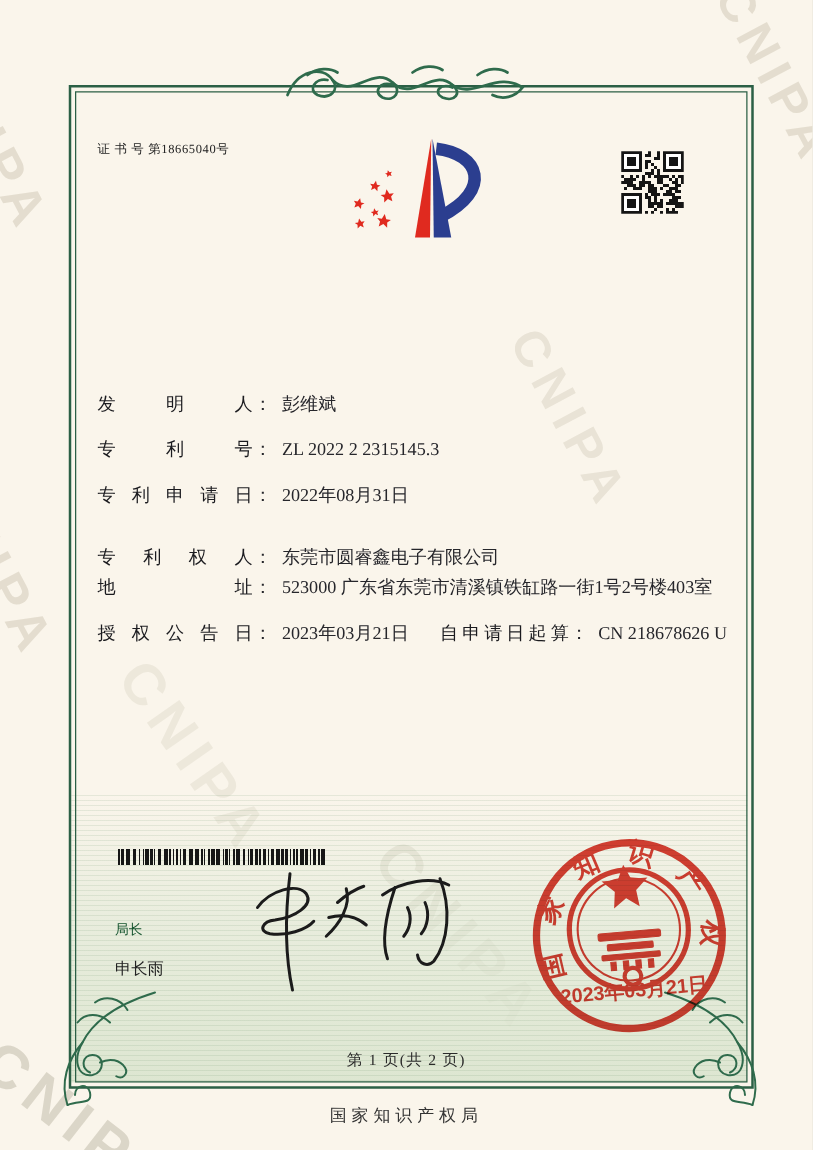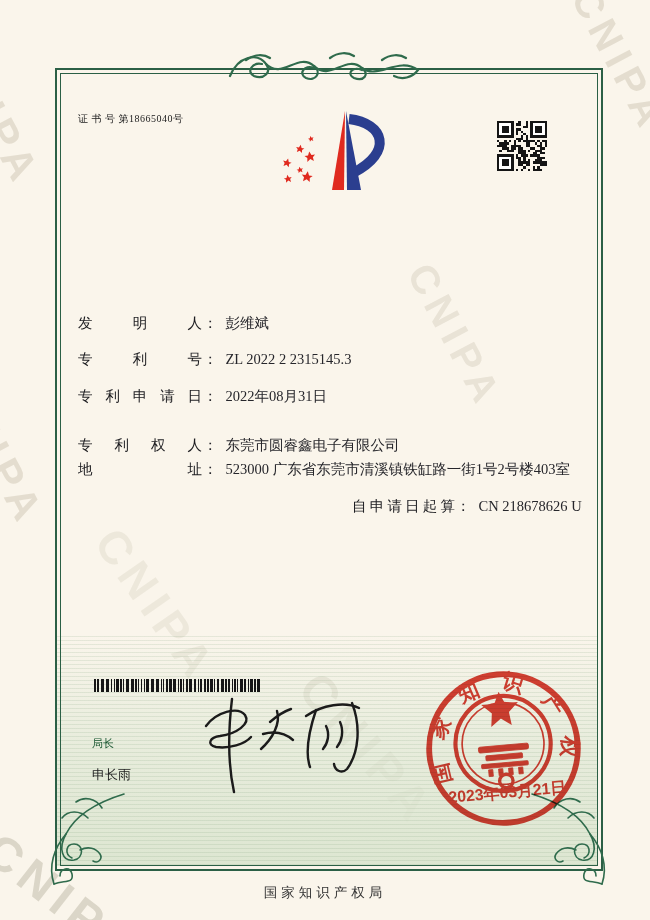--- a/index.html
+++ b/index.html
@@ -265,20 +265,23 @@
   </div>
   <div class="row" style="top:387px;">
     <span class="flabel">专利申请日</span><span class="colon">：</span><span>2022年08月31日</span>
   </div>
   <div class="row" style="top:436px;">
     <span class="flabel">专利权人</span><span class="colon">：</span><span>东莞市圆睿鑫电子有限公司</span>
   </div>
   <div class="row" style="top:460px;">
     <span class="flabel">地址</span><span class="colon">：</span><span>523000 广东省东莞市清溪镇铁缸路一街1号2号楼403室</span>
   </div>
+  <div class="row" style="top:497px;">
+    <span class="flabel">授权公告日</span><span class="colon">：</span><span>2023年03月21日</span>
+  </div>
   <div class="row" style="top:497px;left:352px;">
     <span class="flabel narrow">自申请日起算</span><span class="colon">：</span><span>CN 218678626 U</span>
   </div>
 
 
   <div class="abs" style="left:94px;top:679px;width:166px;height:13px;">
     <svg width="166" height="13" viewBox="0 0 166 13" fill="#161616" shape-rendering="crispEdges">
         <rect x="0" y="0" width="2" height="13"></rect>
         <rect x="3" y="0" width="2" height="13"></rect>
         <rect x="7" y="0" width="3" height="13"></rect>
@@ -375,16 +378,17 @@
         <rect x="80" y="124" width="5" height="8"></rect>
           <rect x="92" y="124" width="5" height="8"></rect>
         <rect x="104" y="124" width="5" height="8"></rect>
           <rect x="116" y="124" width="5" height="8"></rect>
         <circle cx="100" cy="139" r="8" fill="none" stroke-width="4"></circle>
       </g>
       <text x="100" y="159" text-anchor="middle" font-size="19" font-weight="bold" fill="#d8362a" font-family="Liberation Sans, DejaVu Sans, sans-serif">2023年03月21日</text>
     </g>
   </svg>
 
+  <div class="abs pageno">第 1 页(共 2 页)</div>
 
   <div class="abs footnote">国家知识产权局</div>
 
 </div>
 
 </body></html>

